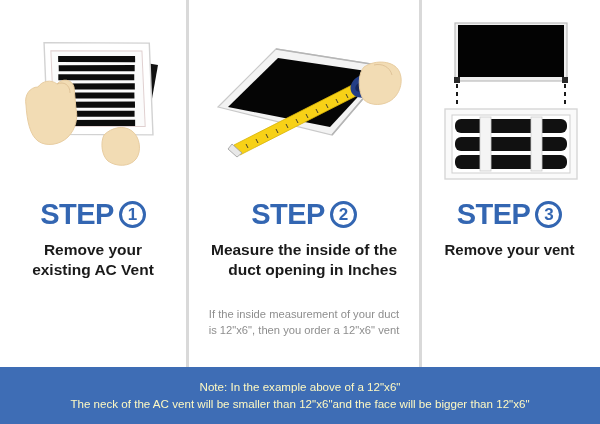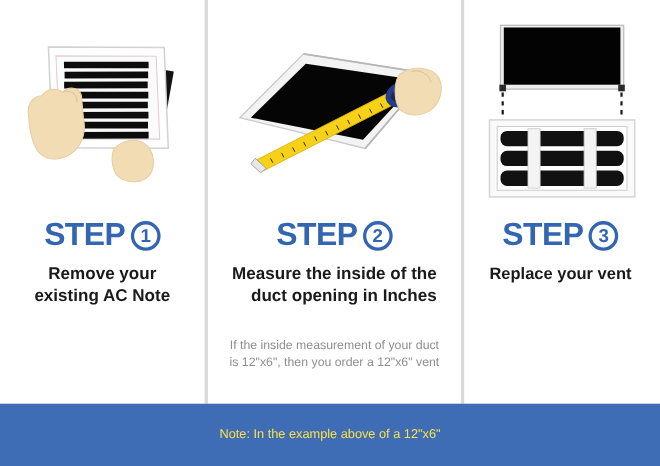--- a/index.html
+++ b/index.html
@@ -111,21 +111,21 @@
   }
 
   
   .banner {
     position: absolute;
     left: 0;
     top: 367px;
     width: 600px;
     height: 57px;
     background: #3e6db5;
-    color: #fde047;
+    color: #fef9c3;
     display: flex;
     flex-direction: column;
     align-items: center;
     justify-content: center;
     box-sizing: border-box;
   }
   .banner-line {
     font-size: 11.6px;
     line-height: 1.45;
     text-align: center;
@@ -168,21 +168,21 @@
 
           <path d="M96,122 C104,114 116,112 124,118 C132,124 134,138 128,146
                    C122,154 108,154 100,148 C94,143 92,130 96,122 Z" fill="#f2dcb4" stroke="#e8cda1" stroke-width="1"></path>
         </svg>
       </div>
       <div class="step-head">
         <span class="step-word">STEP</span>
         <span class="step-num-circle">1</span>
       </div>
       <div class="step-title">Remove your
-existing AC Note</div>
+existing AC Vent</div>
     </div>
 
     <div class="panel panel-2">
       <div class="art">
         <svg width="200" height="150" viewBox="0 0 200 150">
 
           <polygon points="14,84 72,26 186,44 128,112" fill="#f3f3f3" stroke="#c9c9c9" stroke-width="1.2"></polygon>
           <polygon points="24,84 74,35 176,50 126,104" fill="#050505"></polygon>
 
           <polyline points="72,26 186,44 128,112" fill="none" stroke="#b5b5b5" stroke-width="1.6"></polyline>
@@ -248,22 +248,23 @@
           <g fill="#f4f4f4" stroke="#cccccc" stroke-width="0.8">
             <rect x="45" y="106" width="11" height="54"></rect>
             <rect x="96" y="106" width="11" height="54"></rect>
           </g>
         </svg>
       </div>
       <div class="step-head">
         <span class="step-word">STEP</span>
         <span class="step-num-circle">3</span>
       </div>
-      <div class="step-title">Replace your vent</div>
+      <div class="step-title">Remove your vent</div>
     </div>
 
   </div>
 
   <div class="banner">
     <div class="banner-line">Note: In the example above of a 12"x6"</div>
+    <div class="banner-line">The neck of the AC vent will be smaller than 12"x6"and the face will be bigger than 12"x6"</div>
   </div>
 
 </div>
 
 </body></html>

